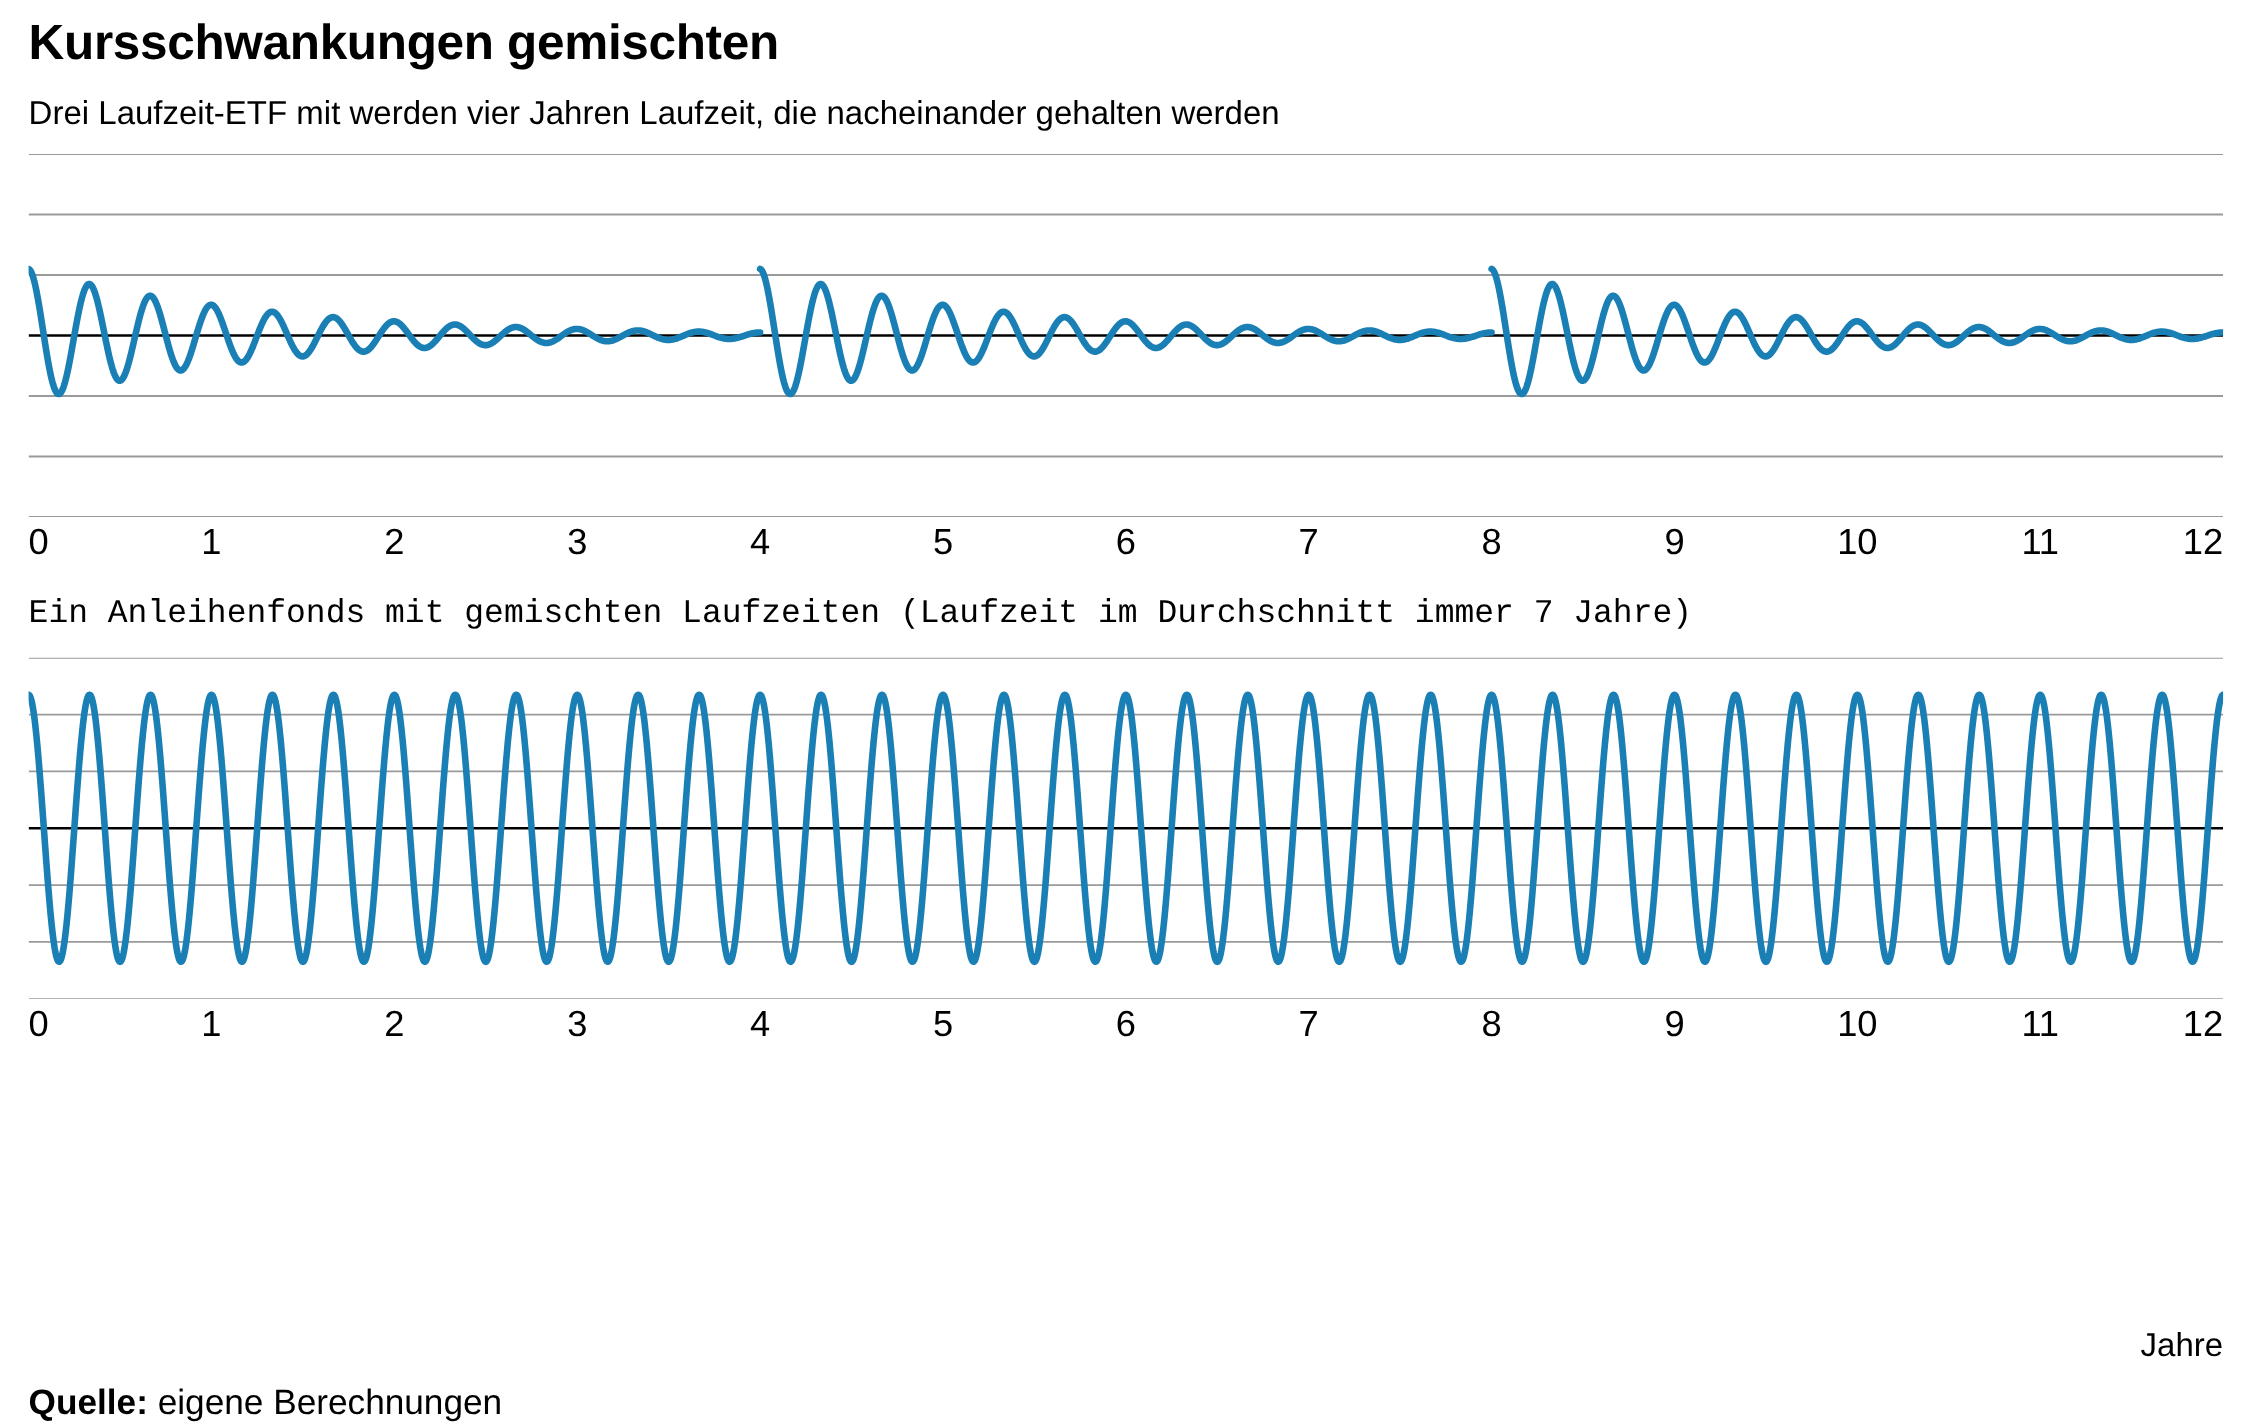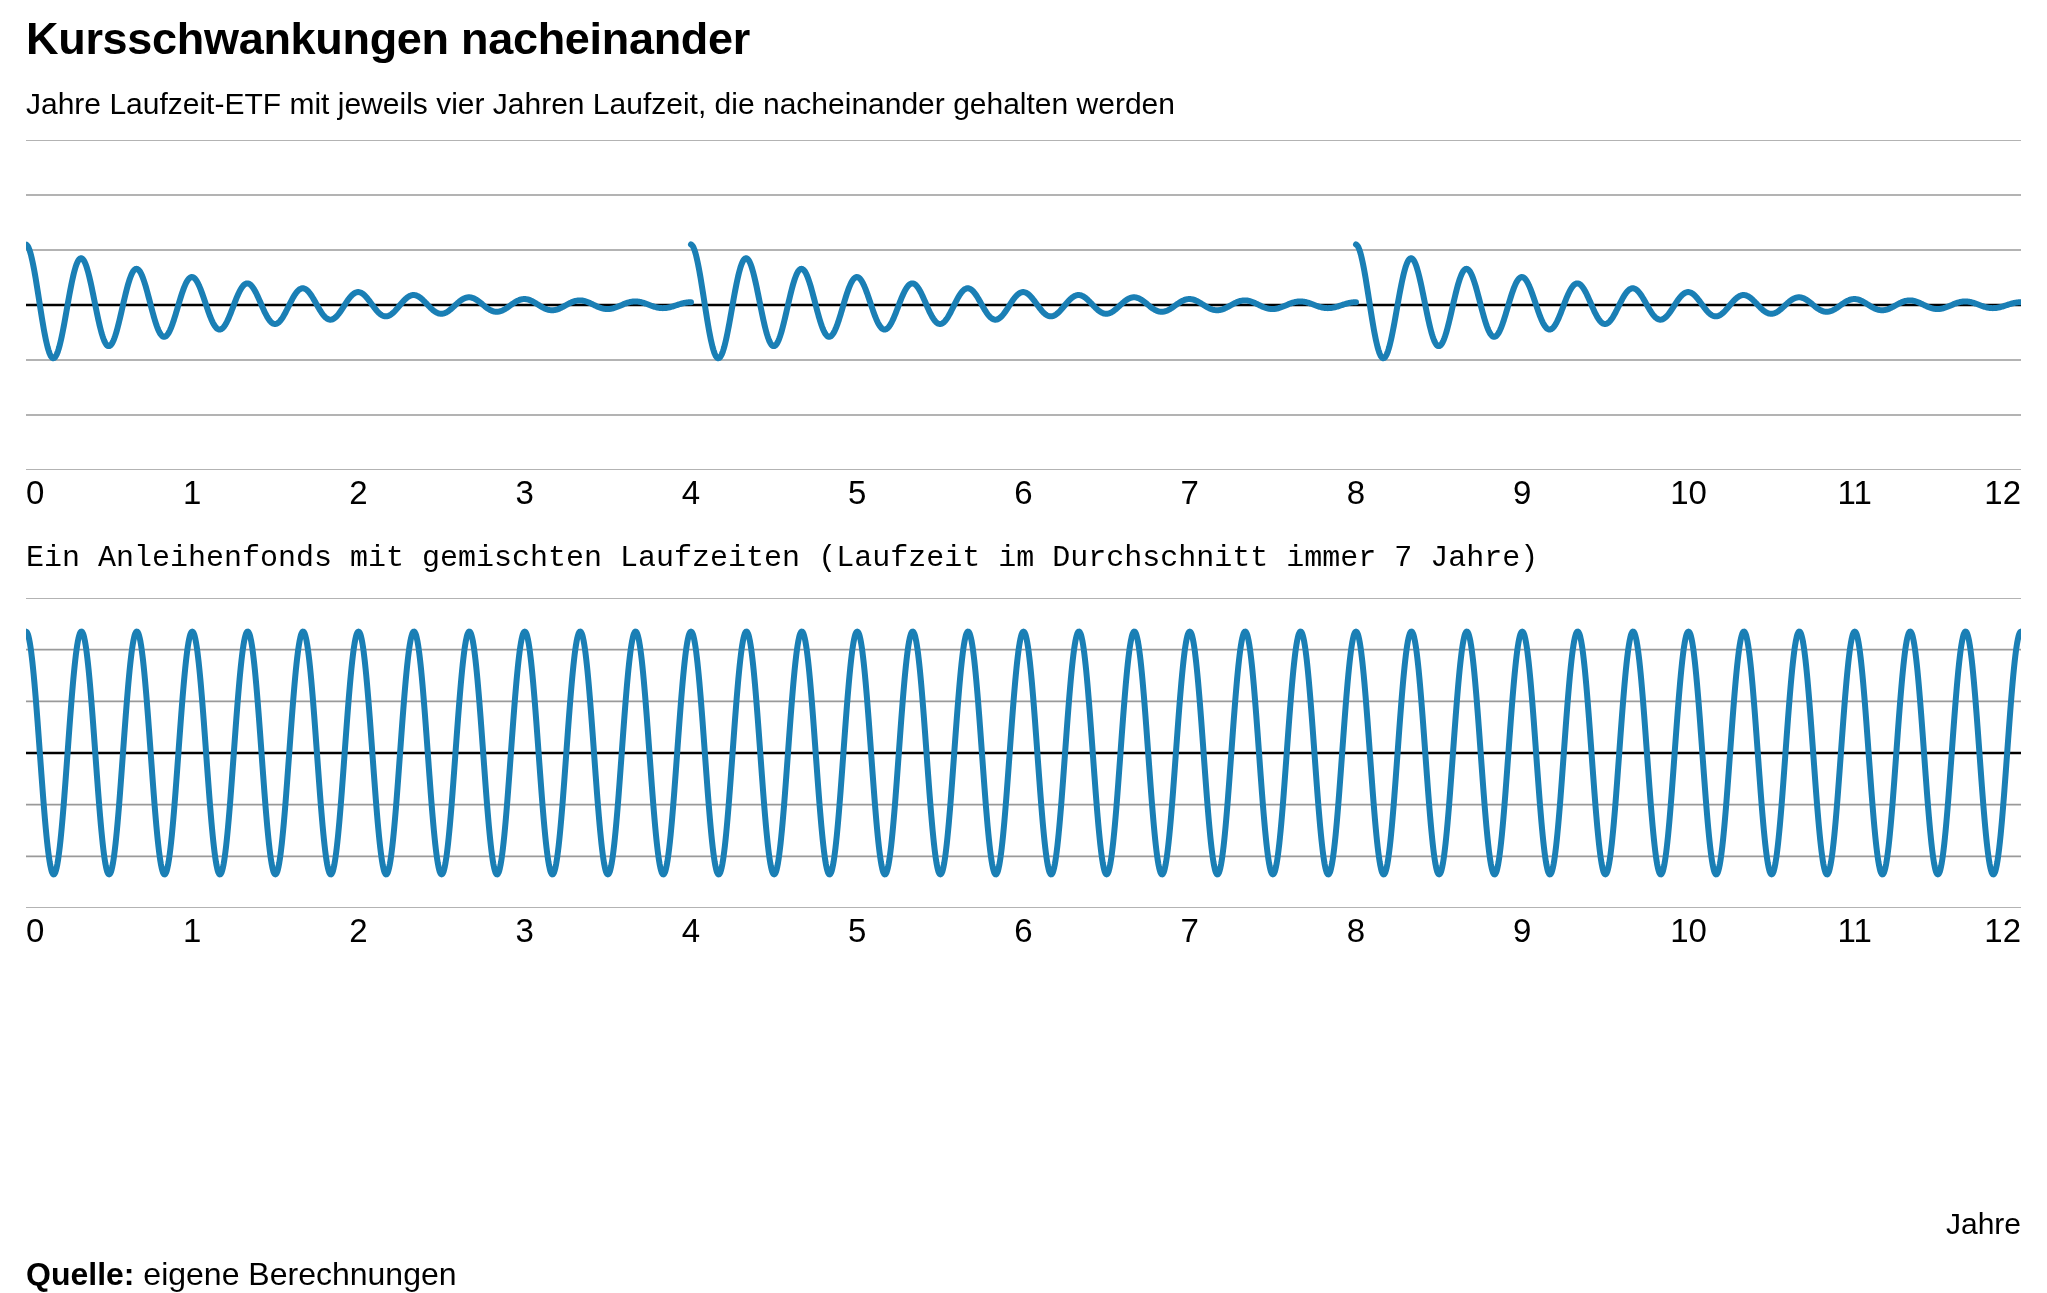--- a/index.html
+++ b/index.html
@@ -86,22 +86,22 @@
   }
   .source b {
     font-weight: bold;
   }
 </style>
 </head>
 <body>
 
 <div class="page">
 
-  <h1 class="title">Kursschwankungen nacheinander</h1>
-  <p class="subtitle">Jahre Laufzeit-ETF mit jeweils vier Jahren Laufzeit, die nacheinander gehalten werden</p>
+  <h1 class="title">Kursschwankungen gemischten</h1>
+  <p class="subtitle">Drei Laufzeit-ETF mit werden vier Jahren Laufzeit, die nacheinander gehalten werden</p>
 
   <div class="chart-block">
     <div class="plot" id="plot1" style="height:330px;">
       <svg id="svg1" viewBox="0 0 1995 330" preserveAspectRatio="none">
           <line x1="0" x2="1995" y1="330.00" y2="330.00" stroke="#9a9a9a" stroke-width="1.6"></line>
           <line x1="0" x2="1995" y1="275.00" y2="275.00" stroke="#9a9a9a" stroke-width="1.6"></line>
           <line x1="0" x2="1995" y1="220.00" y2="220.00" stroke="#9a9a9a" stroke-width="1.6"></line>
           <line x1="0" x2="1995" y1="165.00" y2="165.00" stroke="#000000" stroke-width="2.4"></line>
           <line x1="0" x2="1995" y1="110.00" y2="110.00" stroke="#9a9a9a" stroke-width="1.6"></line>
           <line x1="0" x2="1995" y1="55.00" y2="55.00" stroke="#9a9a9a" stroke-width="1.6"></line>

